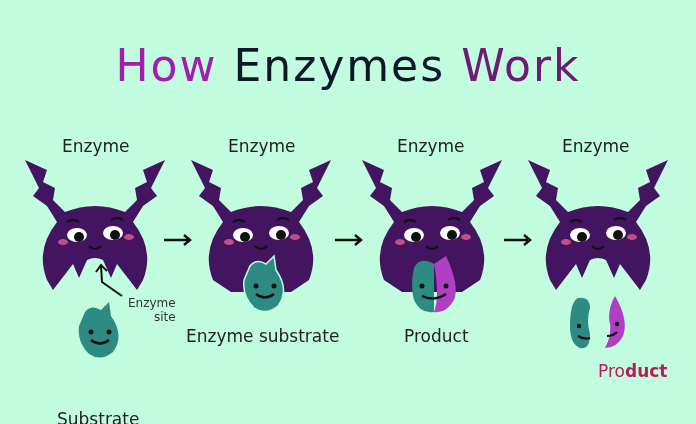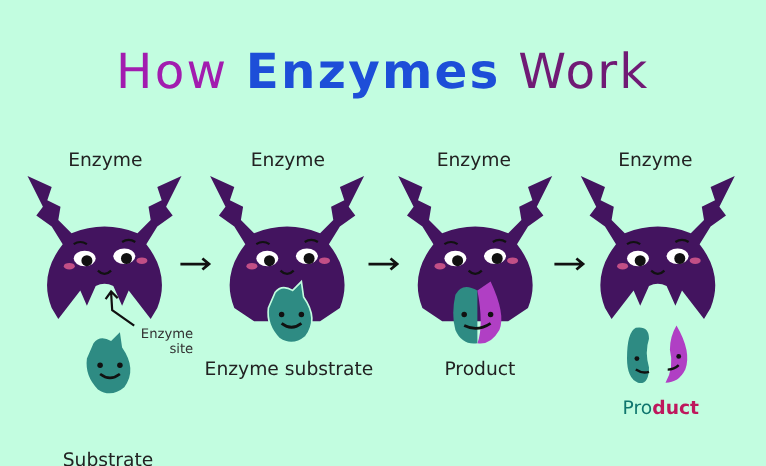--- a/index.html
+++ b/index.html
@@ -1,25 +1,25 @@
 <!DOCTYPE html>
 <html><head>
 <meta charset="utf-8">
 <style>
   html, body { margin:0; padding:0; }
   body { width:696px; height:424px; background:#c2fde0; overflow:hidden; position:relative; font-family:"DejaVu Sans", sans-serif; }
   .title { position:absolute; top:40px; left:0; width:696px; text-align:center; font-size:44px; letter-spacing:2px; }
   .title span { margin:0 8px; }
   .t1 { color:#a21caf; }
-  .t2 { color:#1d4ed8; font-weight:bold; }
+  .t2 { color:#0f172a; font-weight:normal; }
   .t3 { color:#701a75; }
   .label { position:absolute; color:#222; font-size:17px; text-align:center; white-space:nowrap; }
   .small { font-size:12px; color:#333; line-height:14px; }
   svg { position:absolute; overflow:visible; }
-  .prod-teal { color:#0f766e; }
+  .prod-teal { color:#be185d;margin-left:32px; }
   .prod-purple { color:#be185d;font-weight:bold; }
 </style>
 </head>
 <body>
 
 <div class="title">
   <span class="t1">How</span><span class="t2">Enzymes</span><span class="t3">Work</span>
 </div>
 
 <div class="label" style="left:62px;top:136px;">Enzyme</div>

